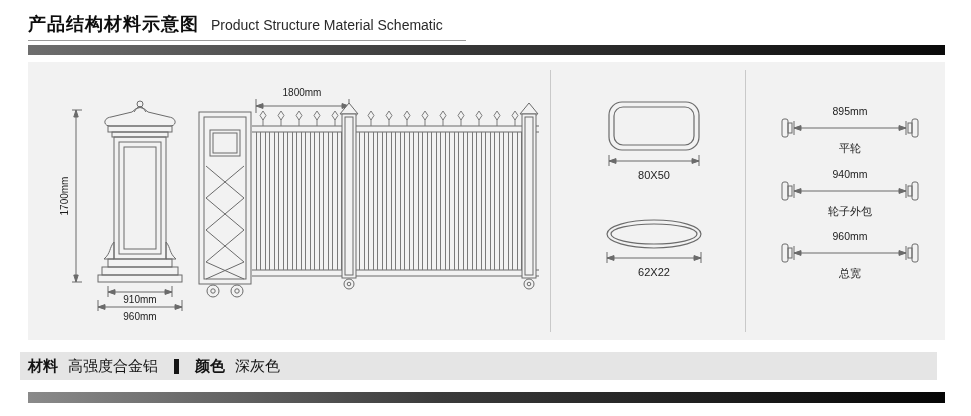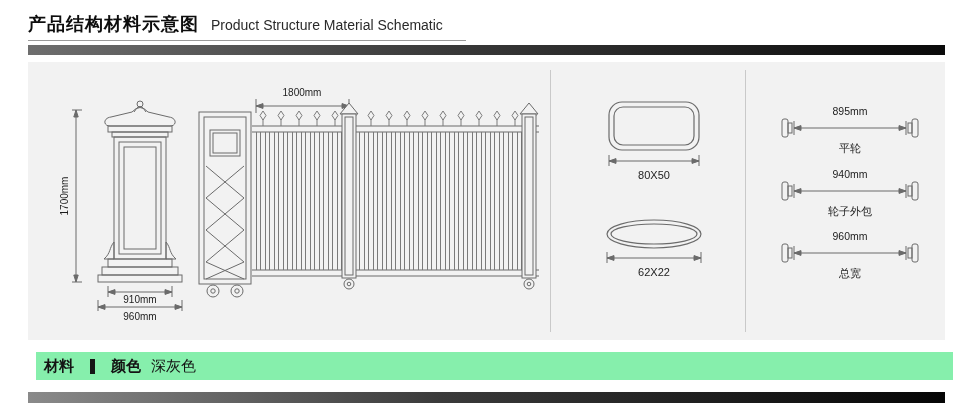--- a/index.html
+++ b/index.html
@@ -32,22 +32,22 @@
   .profile-svg { position: absolute; left: 556px; top: 32px; }
   .ellipse-svg { position: absolute; left: 556px; top: 152px; }
   .wheel-row   { position: absolute; left: 752px; }
   .wheel-row-1 { top: 40px; }
   .wheel-row-2 { top: 103px; }
   .wheel-row-3 { top: 165px; }
 
   svg text { font-family: "Liberation Sans", "DejaVu Sans", sans-serif; fill: #1c1c1c; }
 
   
-  .footer { position: absolute; left: 36px; top: 352px; width: 917px; height: 28px;
-            background: #86efac; display: flex; align-items: center; justify-content: space-between;
+  .footer { position: absolute; left: 20px; top: 352px; width: 917px; height: 28px;
+            background: #e5e5e5; display: flex; align-items: center; justify-content: space-between;
             padding: 0 10px 0 8px; }
   .fgroup { display: flex; align-items: center; gap: 10px; font-size: 15px; color: #141414; }
   .flabel { font-weight: bold; }
   .fdiv { display: inline-block; width: 5px; height: 15px; background: #151515; margin: 0 6px; }
 
   .bottom-bar { position: absolute; left: 28px; top: 392px; width: 917px; height: 11px;
                 background: linear-gradient(90deg, #8a8a8a 0%, #3a3a3a 45%, #050505 100%); }
 </style>
 </head>
 <body>
@@ -225,20 +225,21 @@
       </g>
       <text x="70" y="13" text-anchor="middle" font-size="10.5">960mm</text>
       <text x="70" y="50" text-anchor="middle" font-size="11">总宽</text>
     </svg>
 
   </div>
 
   <div class="footer">
     <div class="fgroup">
       <span class="flabel">材料</span>
+      <span>高强度合金铝</span>
       <span class="fdiv"></span>
       <span class="flabel">颜色</span>
       <span>深灰色</span>
     </div>
   </div>
 
   <div class="bottom-bar"></div>
 
 </div>
 

